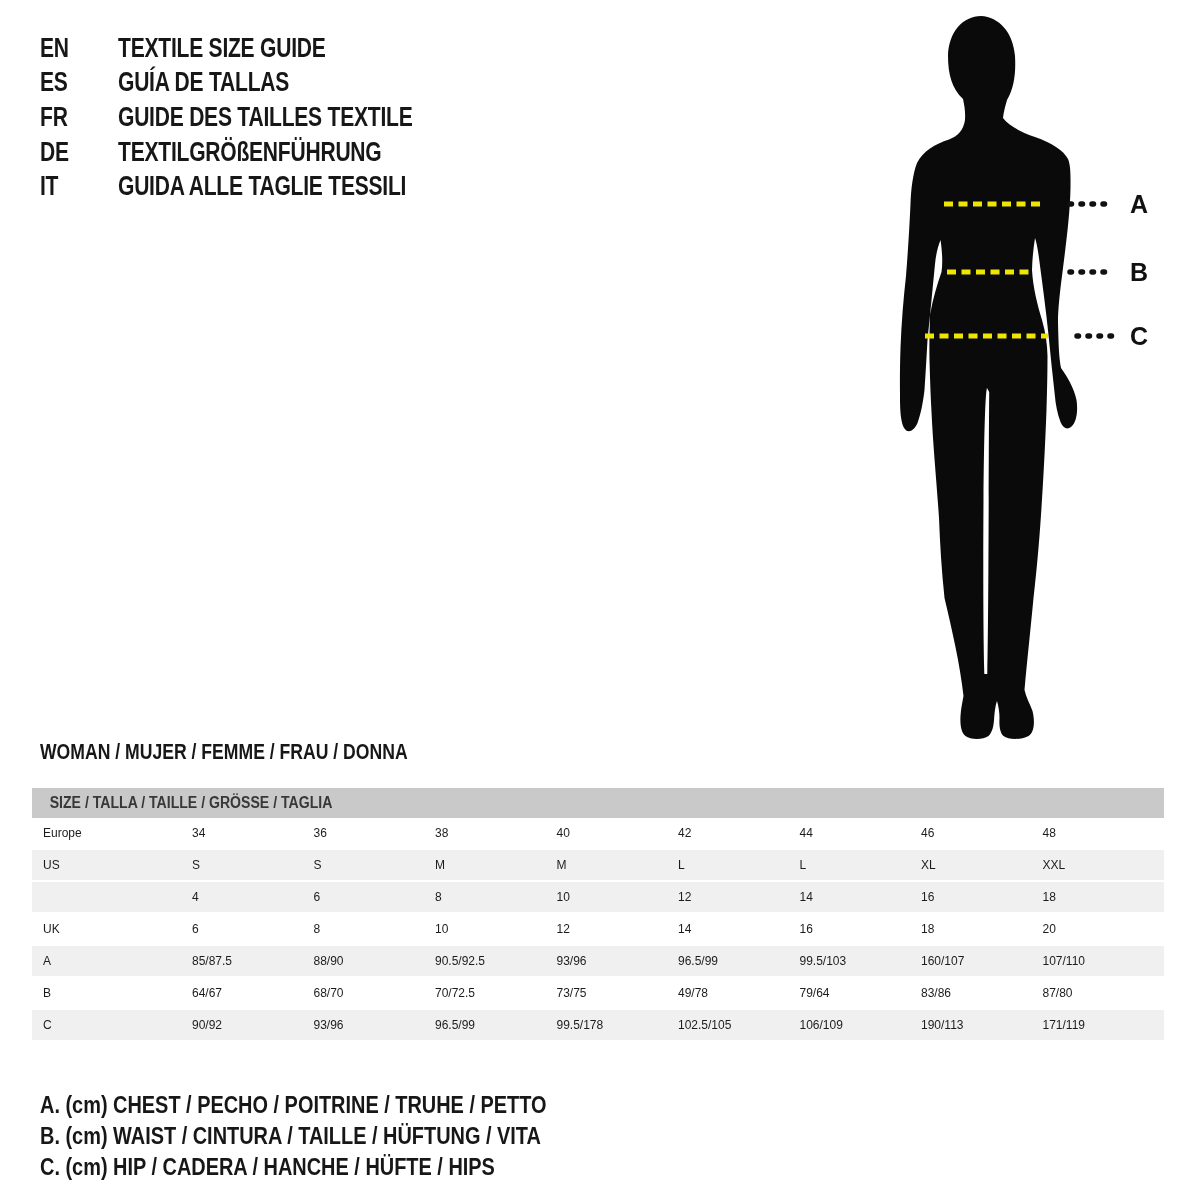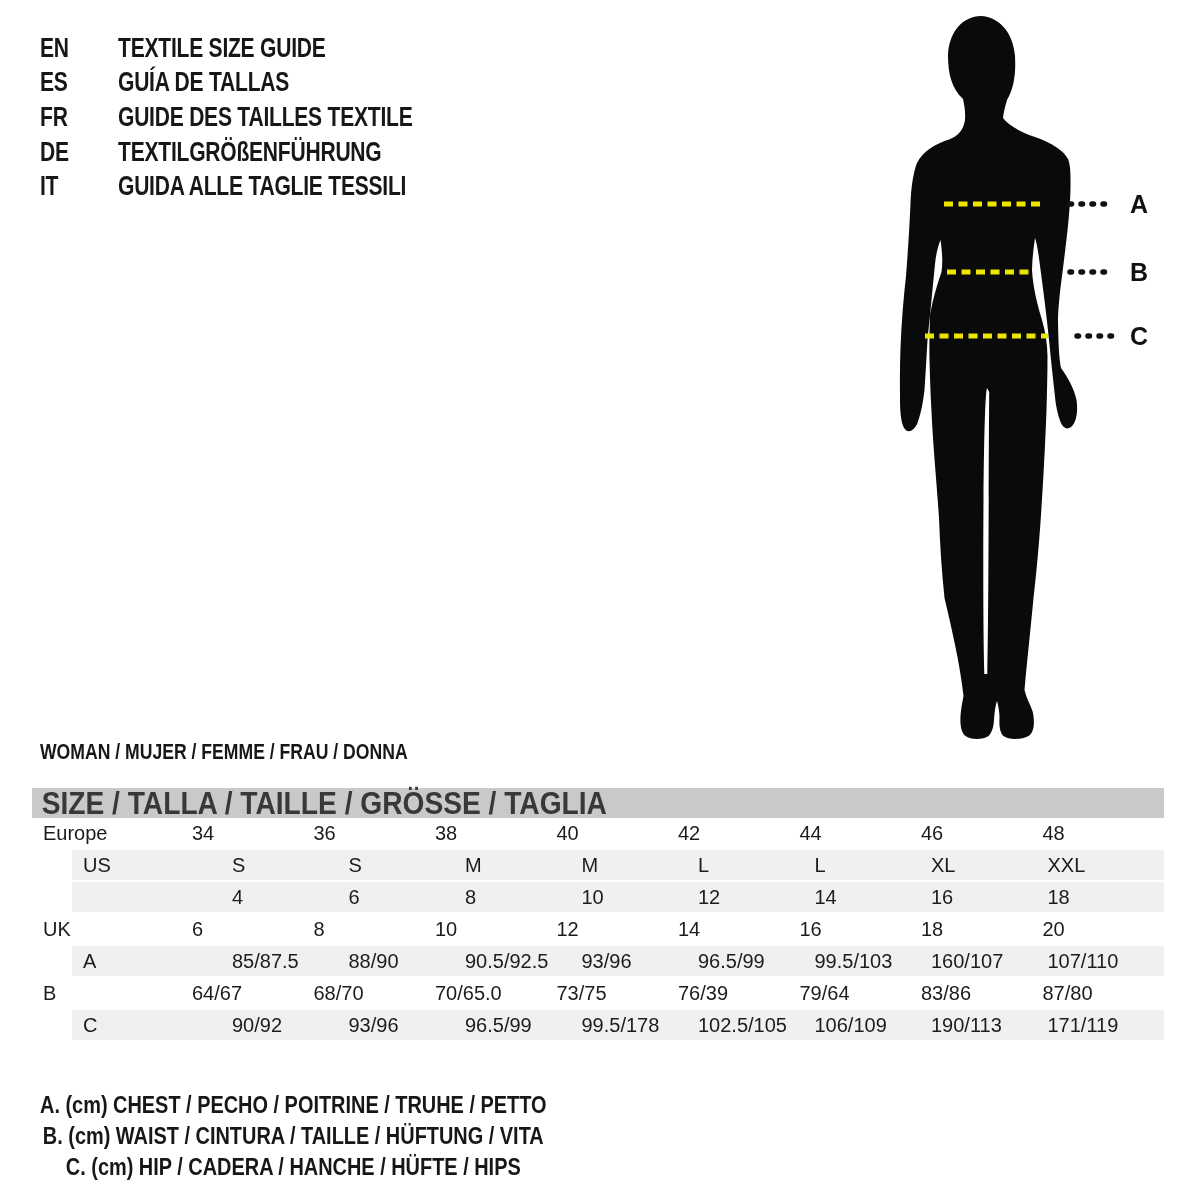--- a/index.html
+++ b/index.html
@@ -14,30 +14,30 @@
     font-weight:700;font-size:27px;letter-spacing:-0.3px;color:#171717;white-space:nowrap;}
   .lang-code{width:100px;flex:0 0 100px;}
   
   .figure-wrap{position:absolute;left:855px;top:0;width:300px;height:760px;}
   
   .section-title{position:absolute;left:40px;top:739px;font-weight:700;font-size:22px;
     transform:scaleX(0.80);transform-origin:0 0;white-space:nowrap;color:#171717;}
   
   .size-table{position:absolute;left:32px;top:788px;width:1132px;}
   .st-header{height:30px;line-height:30px;background:#c9c9c9;color:#383838;
-    font-weight:700;font-size:32px;white-space:nowrap;}
+    font-weight:700;font-size:16px;white-space:nowrap;padding-left:8px;}
   .st-header > span{display:inline-block;padding-left:11px;transform:scaleX(0.88);transform-origin:0 50%;}
   .st-row{display:grid;grid-template-columns:160px repeat(8,1fr);
     height:32px;line-height:30px;box-sizing:border-box;border-bottom:2px solid #ffffff;
-    font-size:20px;color:#1c1c1c;}
-  .st-row.shaded{background:#f0f0f0;margin-left:40px;}
+    font-size:12px;color:#1c1c1c;}
+  .st-row.shaded{background:#f0f0f0;}
   .st-label{padding-left:11px;text-align:left;}
   .st-cell{text-align:left;}
   
-  .legend{position:absolute;left:40px;top:1089px;text-align:center;}
+  .legend{position:absolute;left:40px;top:1089px;}
   .legend-line{height:31px;line-height:31px;font-weight:700;font-size:24px;white-space:nowrap;
     transform:scaleX(0.83);transform-origin:0 50%;color:#171717;}
 </style>
 </head>
 <body>
 
 <div class="canvas">
 
   <div class="lang-block">
     <div class="lang-row">
@@ -208,23 +208,23 @@
       <div class="st-cell">96.5/99</div>
       <div class="st-cell">99.5/103</div>
       <div class="st-cell">160/107</div>
       <div class="st-cell">107/110</div>
     </div>
 
     <div class="st-row">
       <div class="st-label">B</div>
       <div class="st-cell">64/67</div>
       <div class="st-cell">68/70</div>
-      <div class="st-cell">70/65.0</div>
+      <div class="st-cell">70/72.5</div>
       <div class="st-cell">73/75</div>
-      <div class="st-cell">76/39</div>
+      <div class="st-cell">49/78</div>
       <div class="st-cell">79/64</div>
       <div class="st-cell">83/86</div>
       <div class="st-cell">87/80</div>
     </div>
 
     <div class="st-row shaded">
       <div class="st-label">C</div>
       <div class="st-cell">90/92</div>
       <div class="st-cell">93/96</div>
       <div class="st-cell">96.5/99</div>

